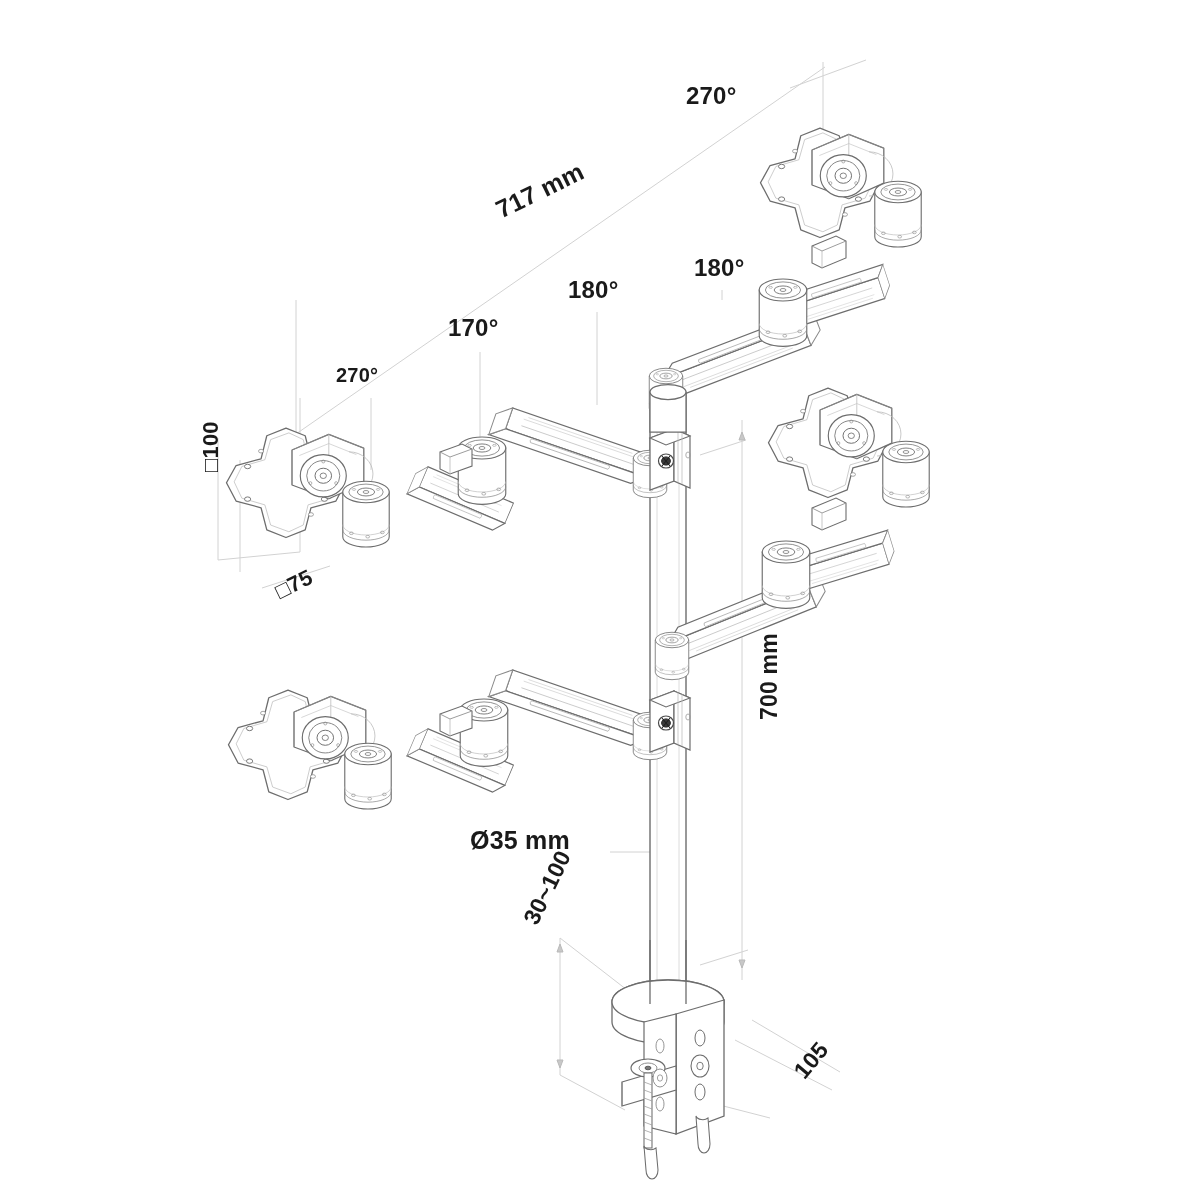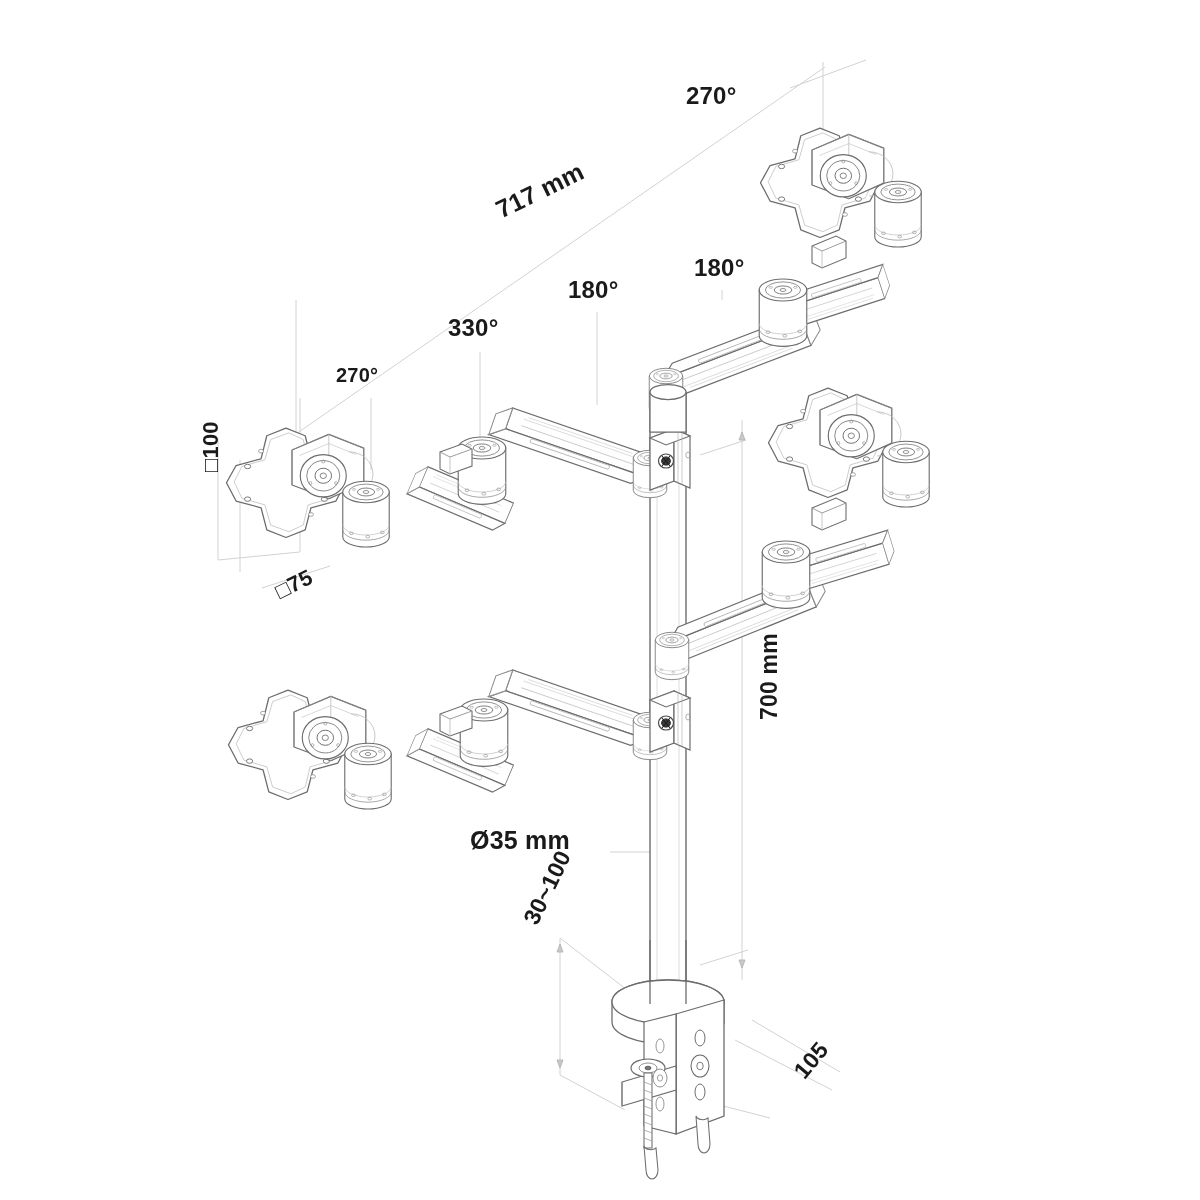--- a/index.html
+++ b/index.html
@@ -304,21 +304,21 @@
 </svg>
 
 <div class="lbl" style="left:492px; top:200px; font-size:25px; transform:rotate(-26deg); transform-origin:left top;">717 mm</div>
 
 <div class="lbl" style="left:686px; top:84px; font-size:24px;">270°</div>
 
 <div class="lbl" style="left:694px; top:256px; font-size:24px;">180°</div>
 
 <div class="lbl" style="left:568px; top:278px; font-size:24px;">180°</div>
 
-<div class="lbl" style="left:448px; top:316px; font-size:24px;">330°</div>
+<div class="lbl" style="left:448px; top:316px; font-size:24px;">170°</div>
 
 <div class="lbl" style="left:336px; top:365px; font-size:20px;">270°</div>
 
 <div class="lbl" style="left:200px; top:472px; font-size:22px; transform:rotate(-90deg); transform-origin:left top;">□100</div>
 
 <div class="lbl" style="left:272px; top:583px; font-size:22px; transform:rotate(-26deg); transform-origin:left top;">□75</div>
 
 <div class="lbl" style="left:758px; top:720px; font-size:23px; transform:rotate(-90deg); transform-origin:left top;">700 mm</div>
 
 <div class="lbl" style="left:470px; top:828px; font-size:25px;">Ø35 mm</div>

